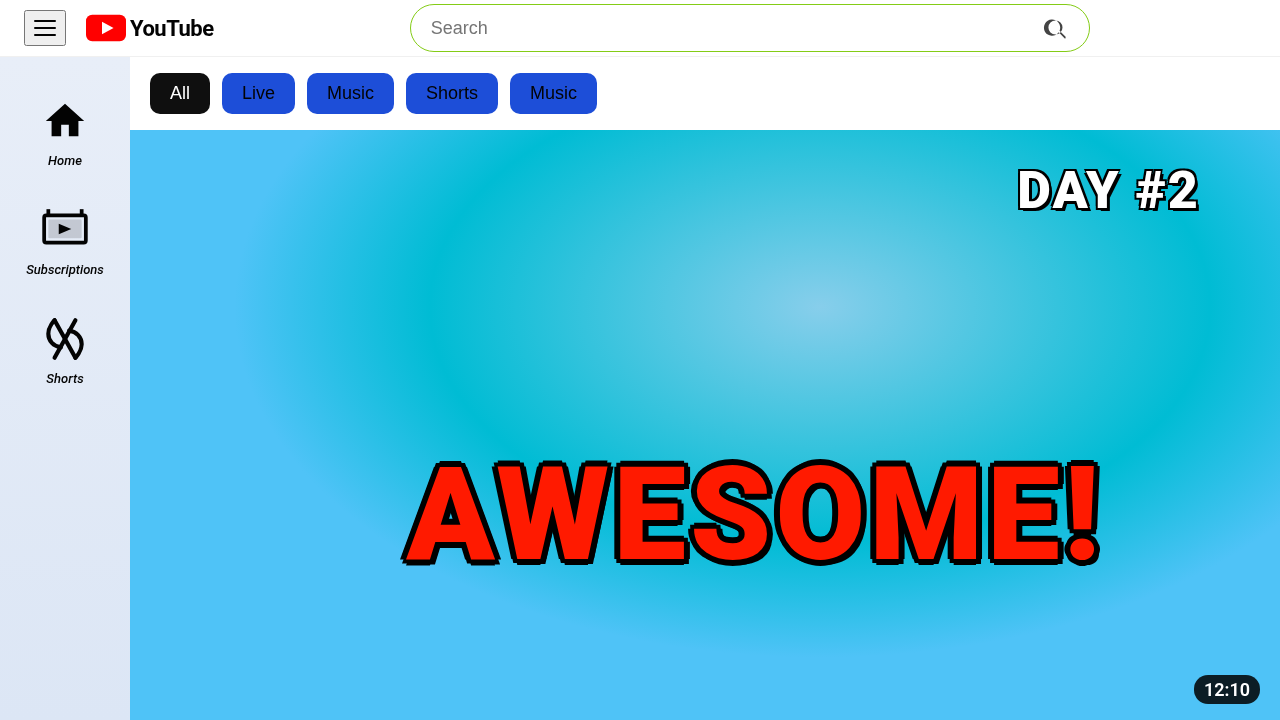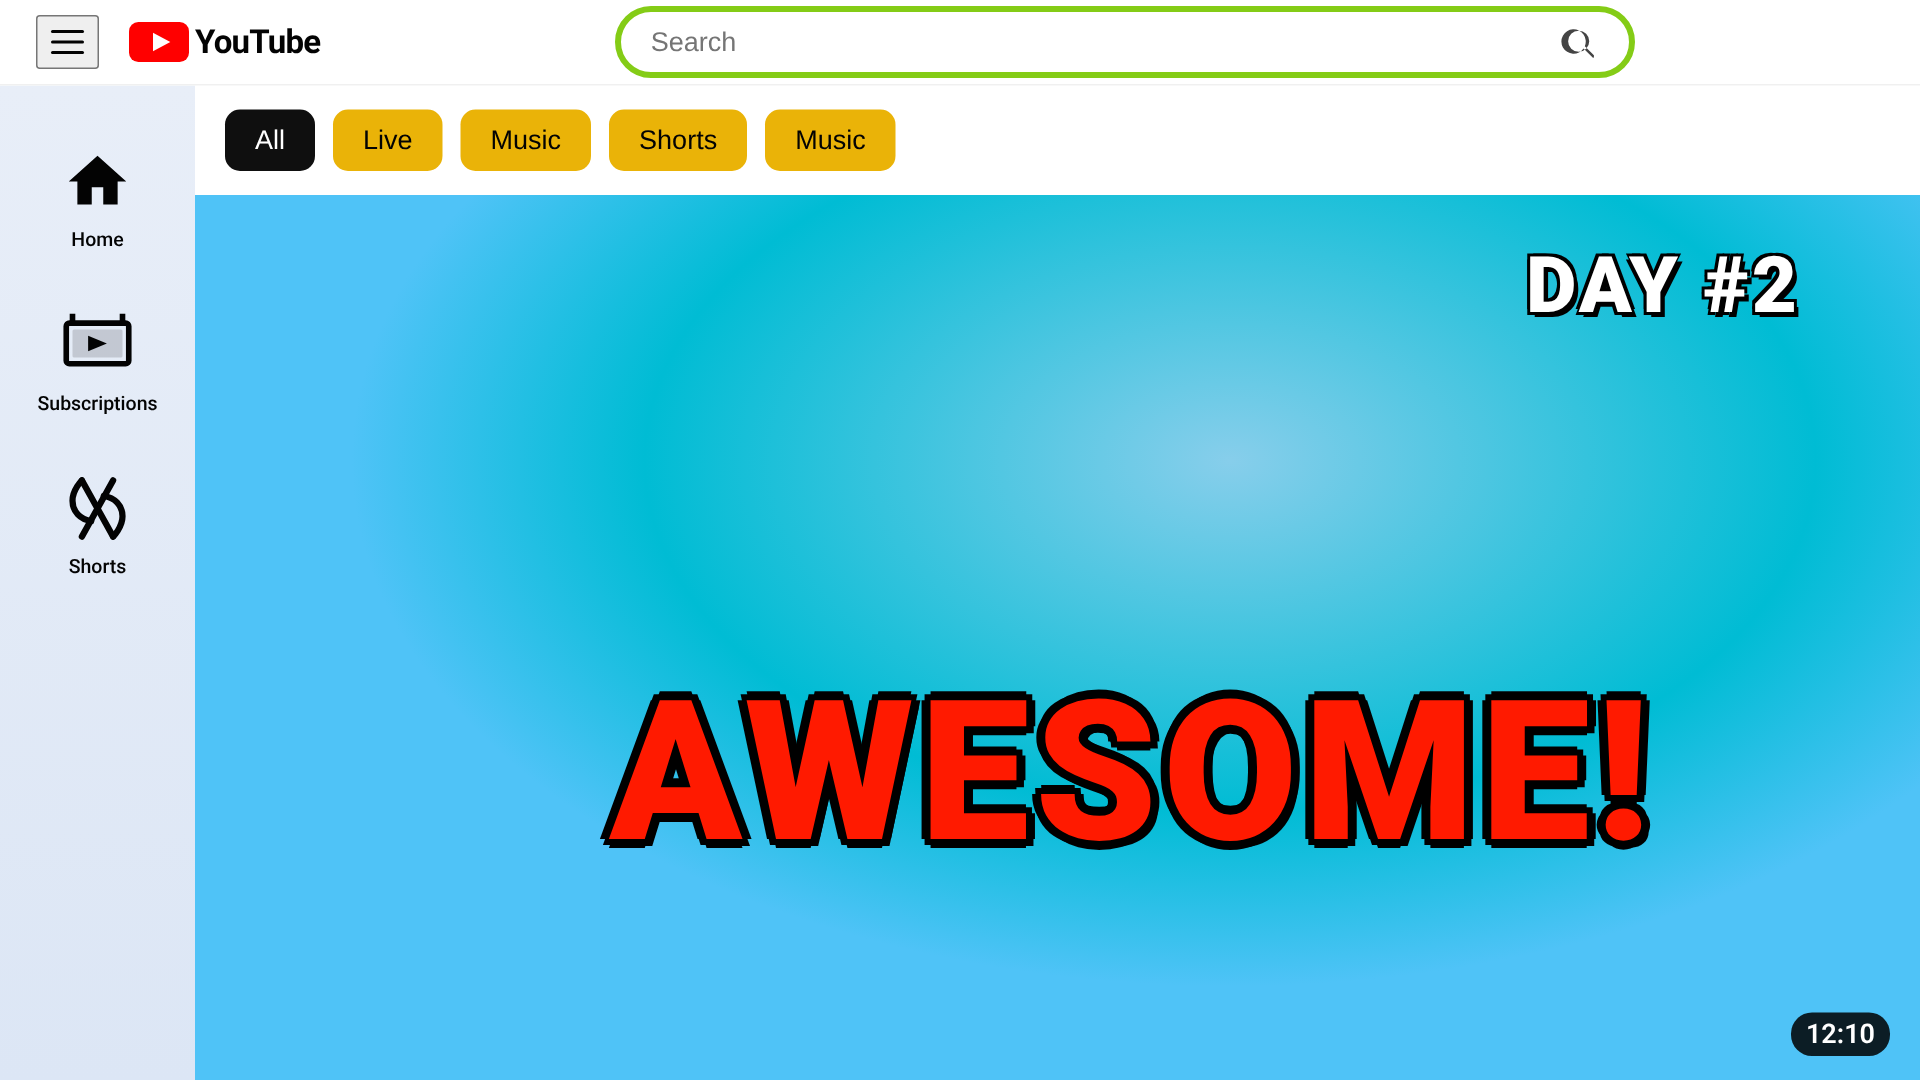--- a/index.html
+++ b/index.html
@@ -65,21 +65,21 @@
       display: flex;
       align-items: center;
       max-width: 680px;
       margin: 0 auto;
     }
 
     .search-bar {
       flex: 1;
       display: flex;
       align-items: center;
-      border: 4px solid #84cc16;
+      border: 1px solid #84cc16;
       border-radius: 40px;
       overflow: hidden;
       height: 48px;
       background: #fff;
     }
 
     .search-input {
       flex: 1;
       border: none;
       outline: none;
@@ -124,20 +124,21 @@
     }
 
     .sidebar-item {
       display: flex;
       flex-direction: column;
       align-items: center;
       padding: 18px 26px;
       cursor: pointer;
       width: 100%;
       gap: 6px;
+      font-style: italic;
     }
 
     .sidebar-icon {
       width: 52px;
       height: 52px;
       display: flex;
       align-items: center;
       justify-content: center;
     }
 
@@ -165,21 +166,21 @@
       background: #fff;
     }
 
     .chip {
       padding: 10px 20px;
       border-radius: 10px;
       font-size: 18px;
       font-weight: 500;
       cursor: pointer;
       border: none;
-      background: #eab308;
+      background: #1d4ed8;
       color: #030303;
       white-space: nowrap;
     }
 
     .chip.active {
       background: #0f0f0f;
       color: #fff;
     }
 
     

